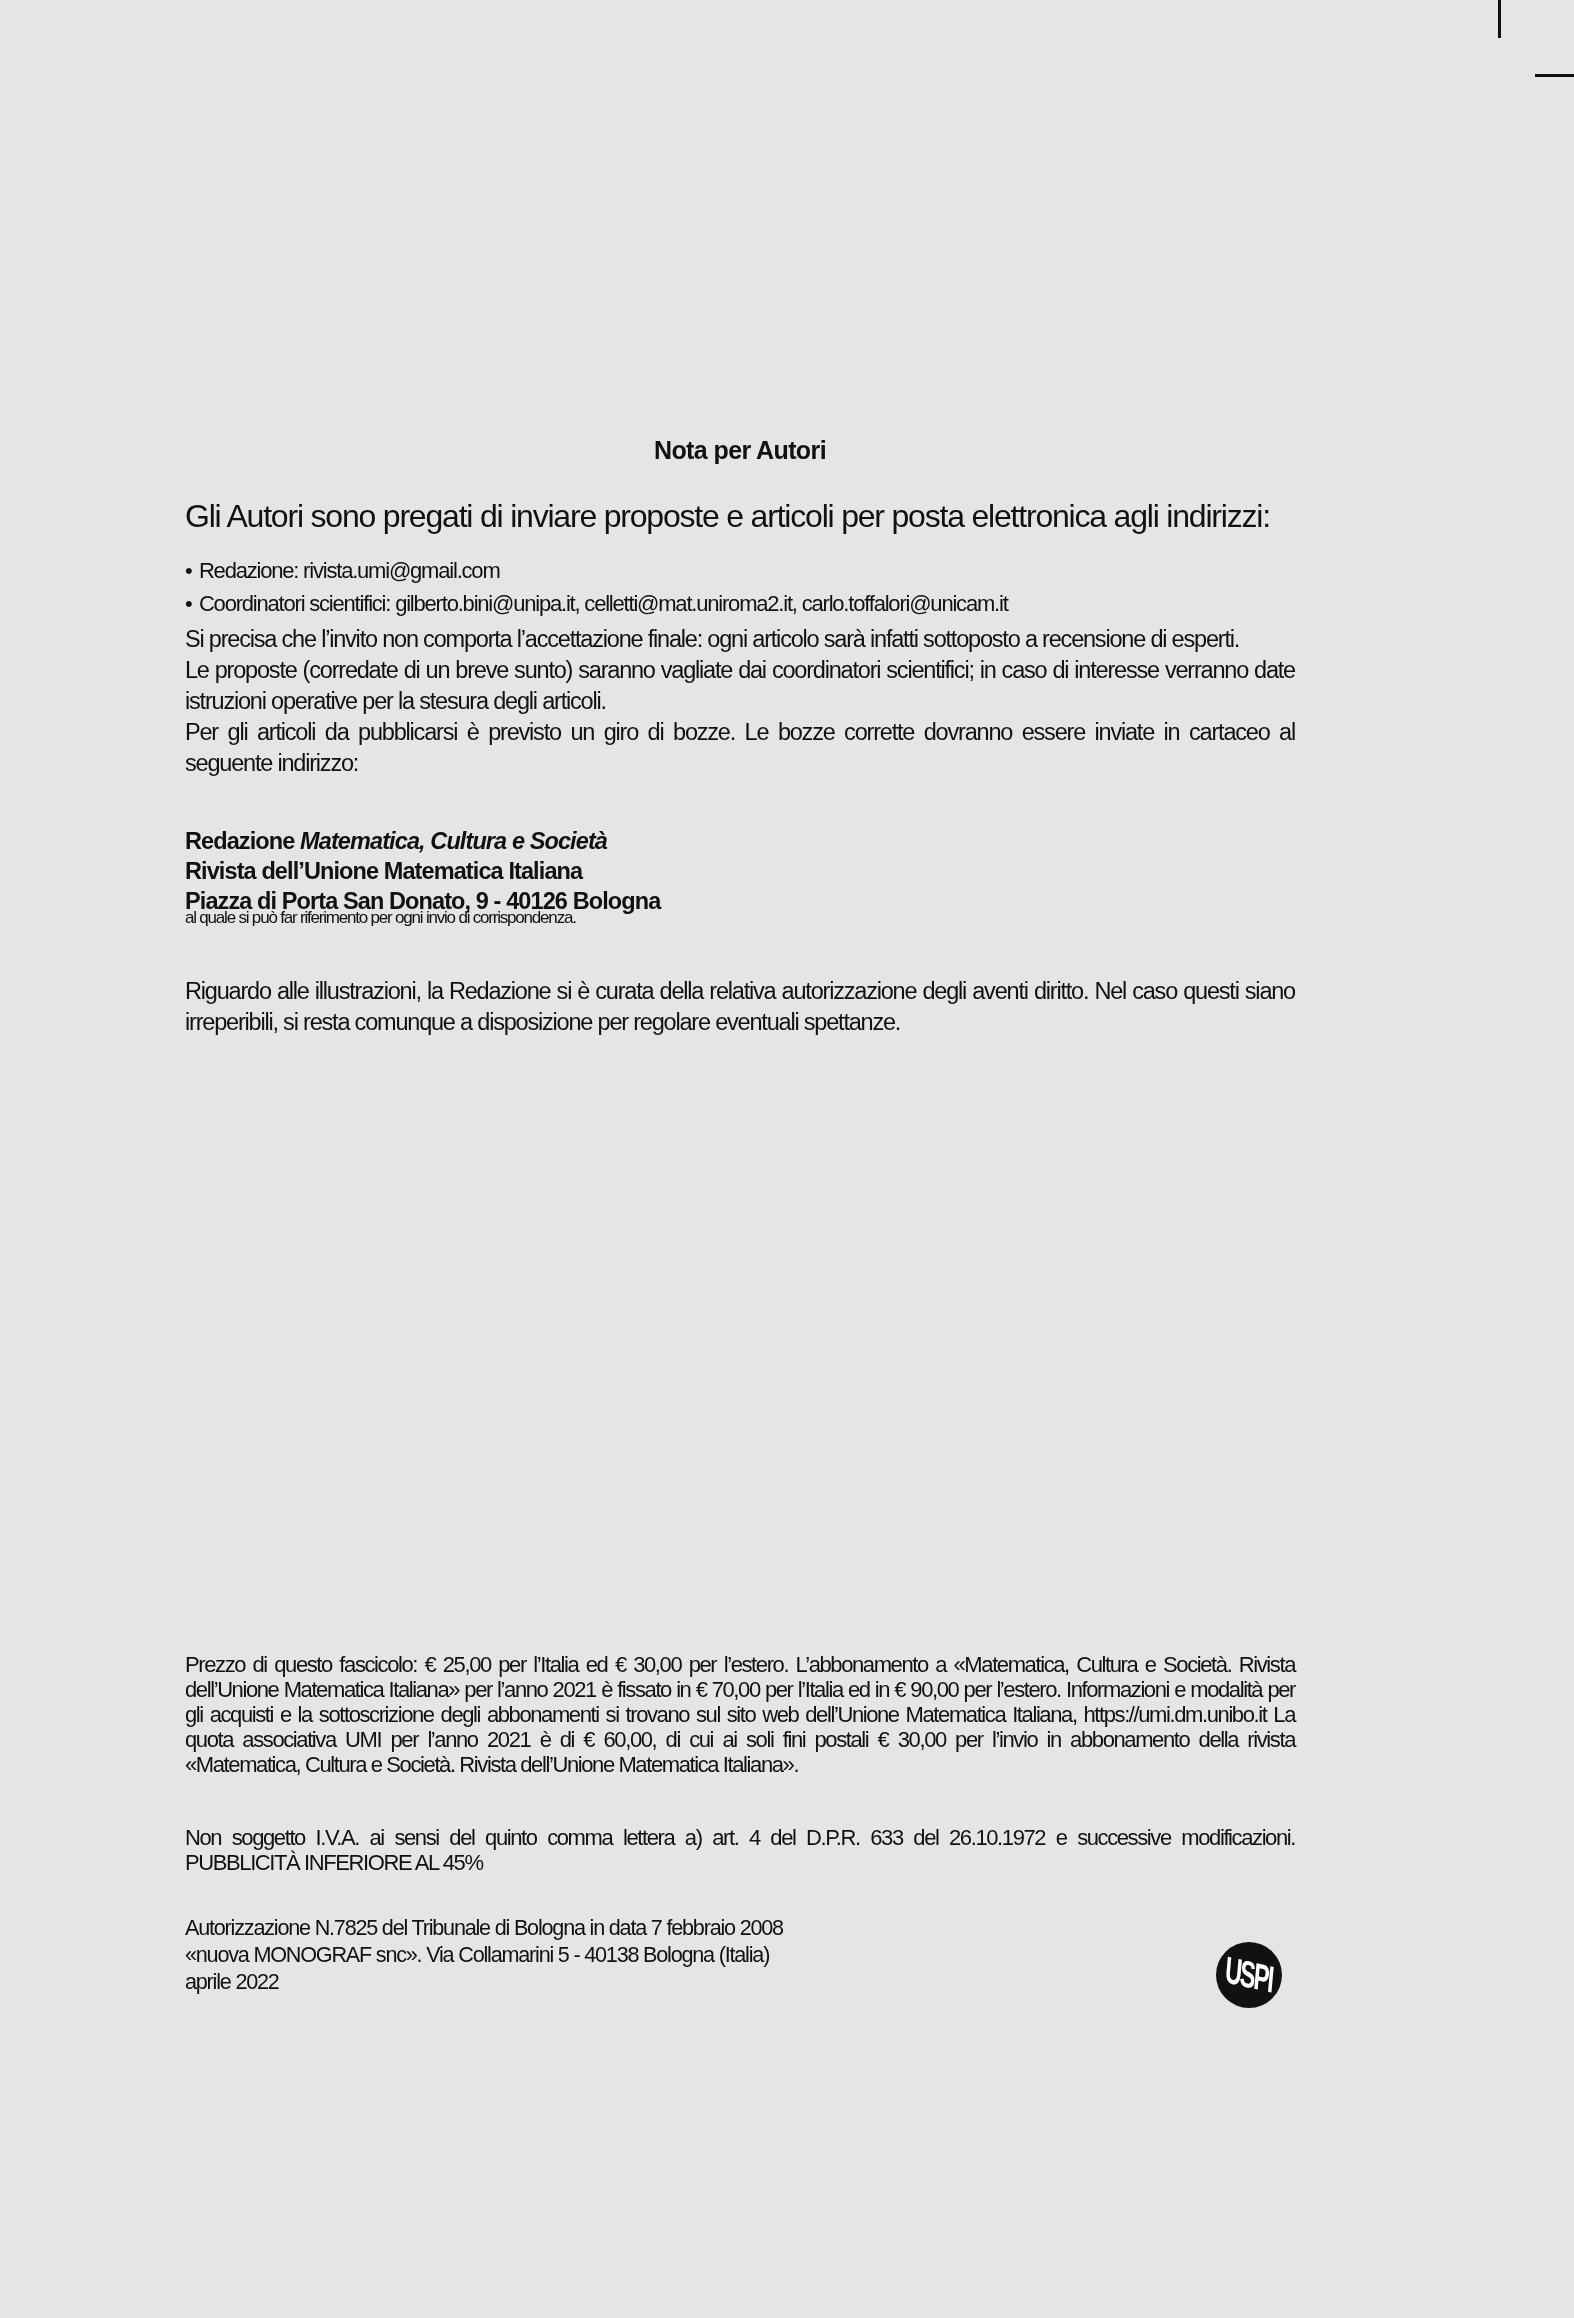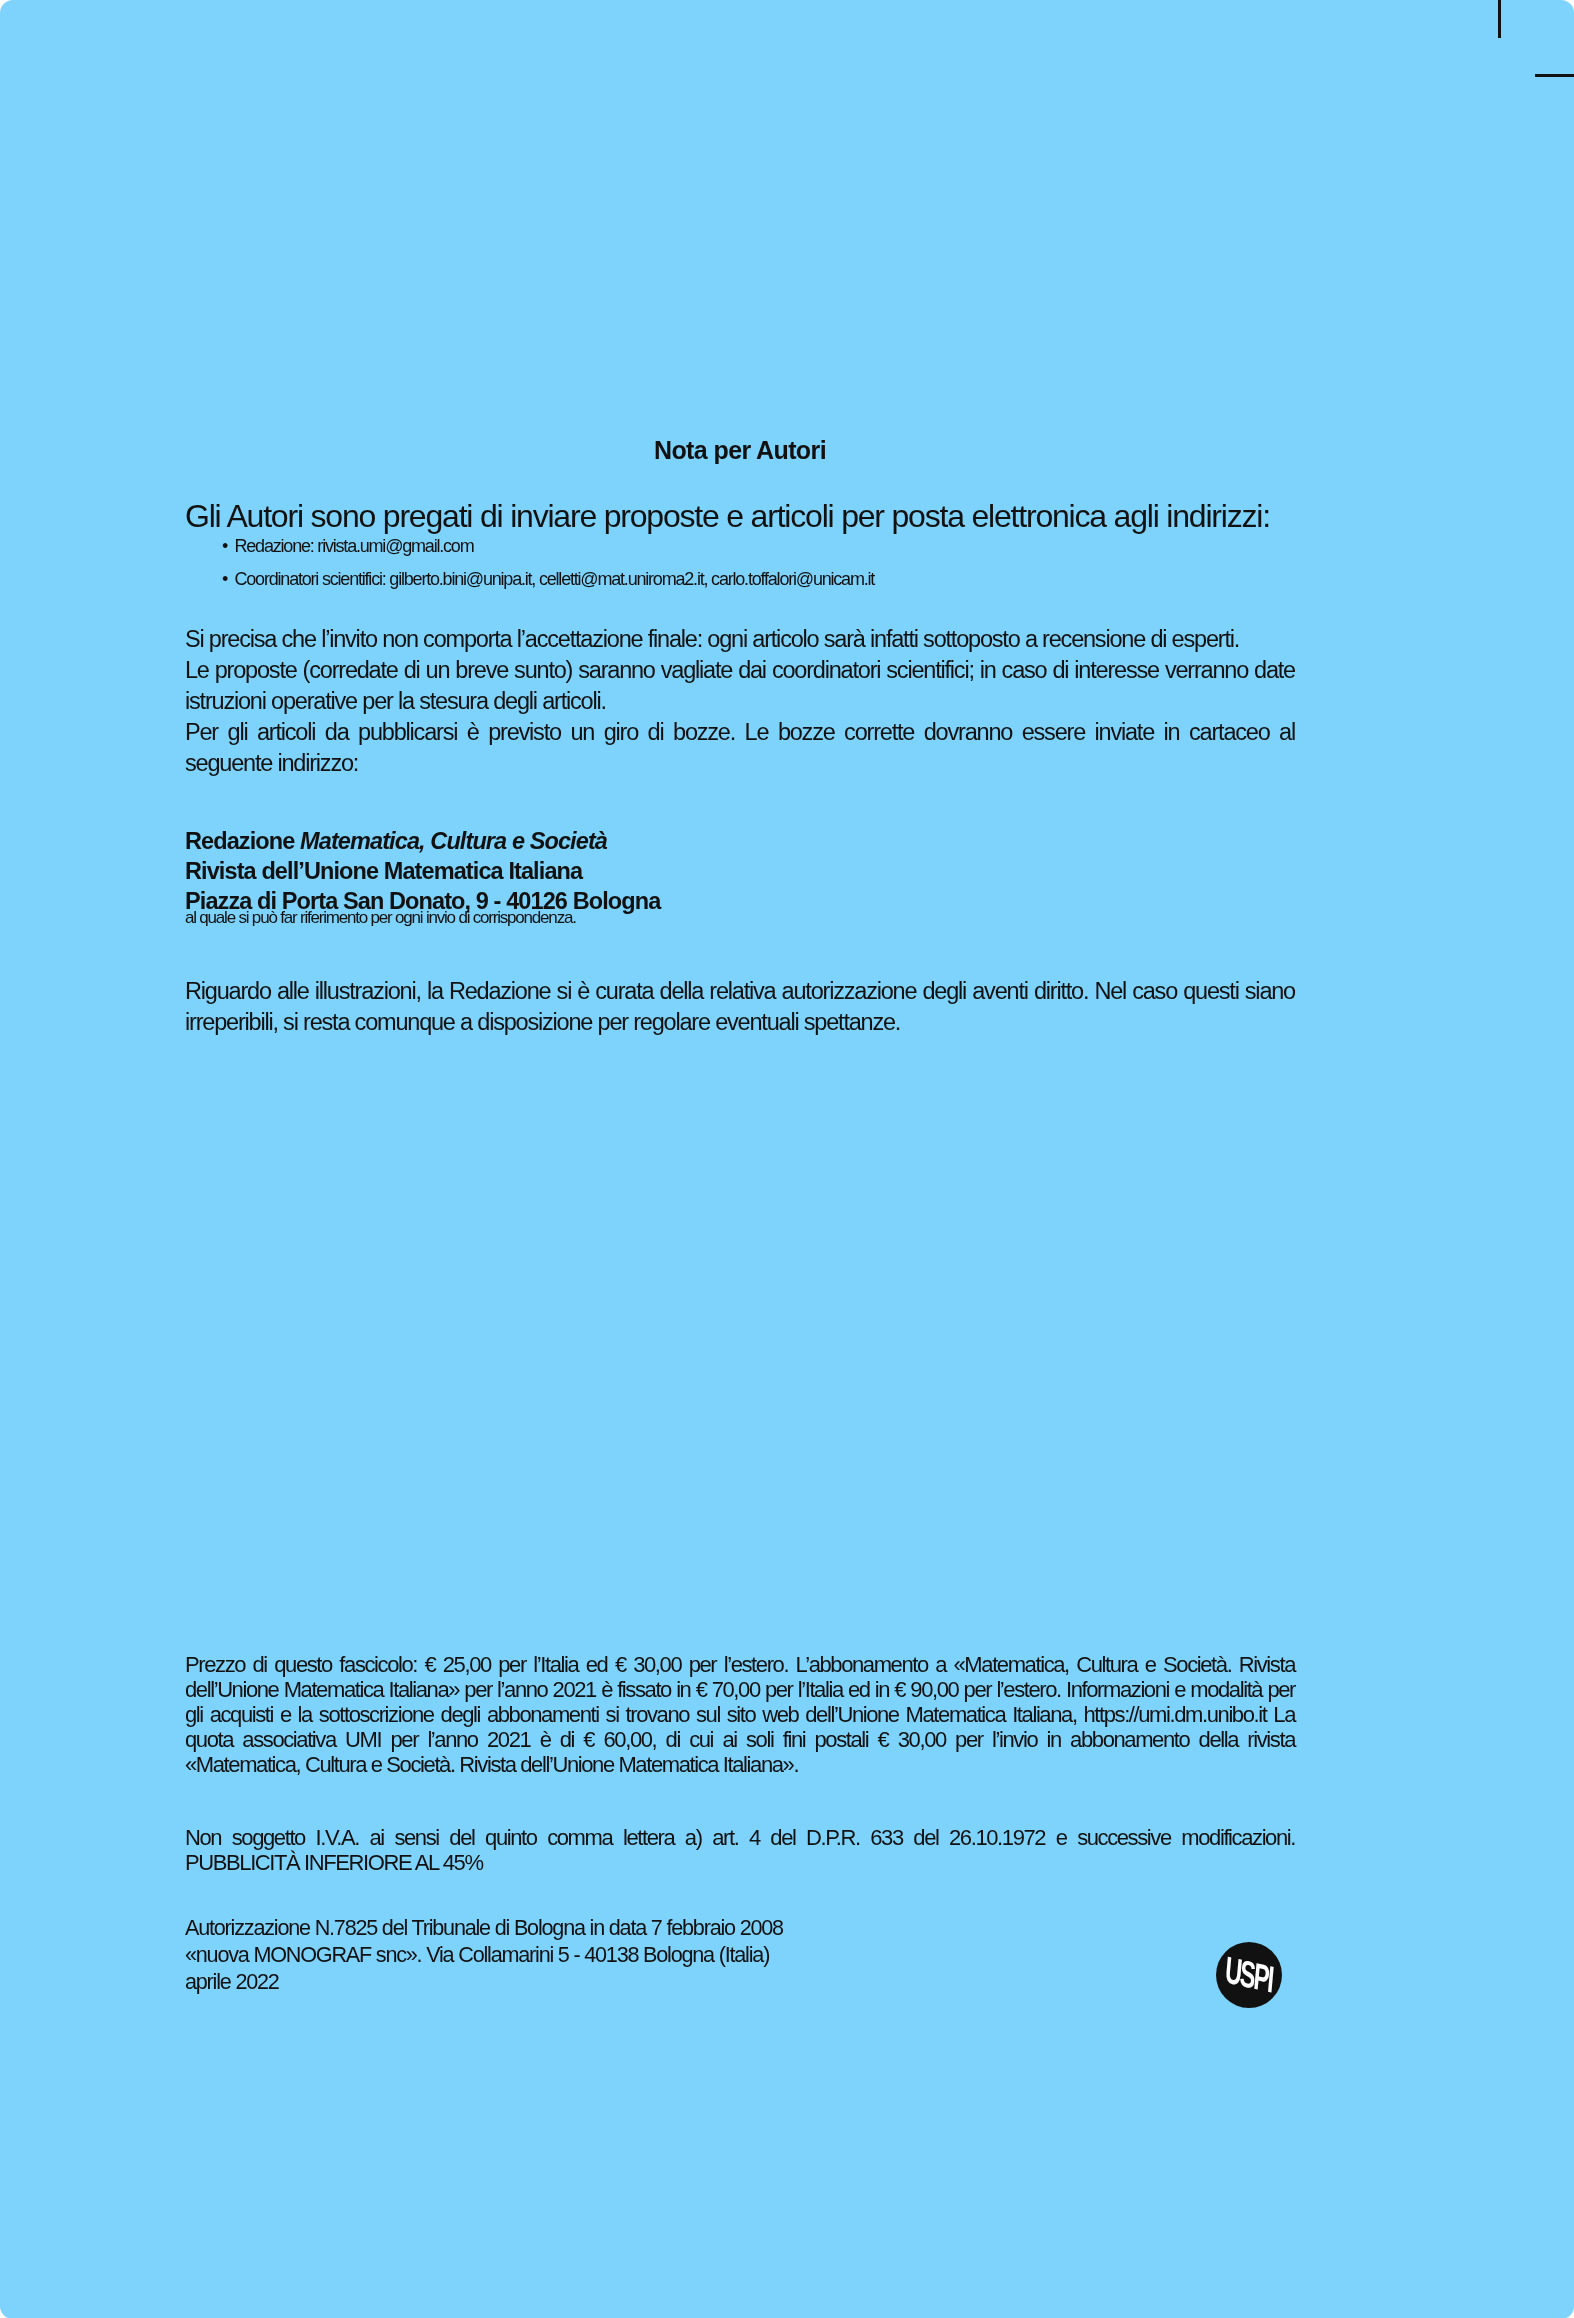--- a/index.html
+++ b/index.html
@@ -1,38 +1,37 @@
 <!DOCTYPE html>
 <html lang="it" style="font-size:10px"><head>
 <meta charset="utf-8">
 <style>
   html, body { margin: 0; padding: 0; background: #ffffff; }
   .page {
     position: relative;
     width: 1574px;
     height: 2319px;
-    background: #7dd3fc;
+    background: #e5e5e5;
     color: #111111;
     font-family: "Liberation Sans", "DejaVu Sans", sans-serif;
     overflow: hidden;
-    border-radius: 13px;
   }
   .abs { position: absolute; left: 185px; width: 1110px; }
   .page p { margin: 0; }
 
   .crop-v { position: absolute; left: 1498px; top: 0; width: 2.5px; height: 38px; background: #111; }
   .crop-h { position: absolute; left: 1535px; top: 74px; width: 39px; height: 2.5px; background: #111; }
 
   .title {
     top: 418px; text-align: center;
     font-size: 25px; font-weight: bold; letter-spacing: -0.6px; line-height: 31px;
   }
   .intro { top: 501px; font-size: 32px; letter-spacing: -1.2px; line-height: 31px; }
 
-  .bullet-list { top: 530px; font-size: 18px; letter-spacing: -1.2px; margin-left: 37px; }
+  .bullet-list { top: 554px; font-size: 22px; letter-spacing: -1.2px; }
   .bullet-row { line-height: 33px; white-space: nowrap; }
   .bullet { display: inline-block; margin-right: 7.4px; }
 
   .paras { top: 624px; font-size: 23.5px; letter-spacing: -1.2px; line-height: 31px; text-align: justify; }
 
   .address { top: 826px; font-size: 23.5px; font-weight: bold; letter-spacing: -0.9px; line-height: 30px; }
   .italic { font-style: italic; }
 
   .after-address { top: 902px; font-size: 17px; letter-spacing: -1.2px; line-height: 31px; }
   .illustrations { top: 976px; font-size: 23.5px; letter-spacing: -1.2px; line-height: 31px; text-align: justify; }

